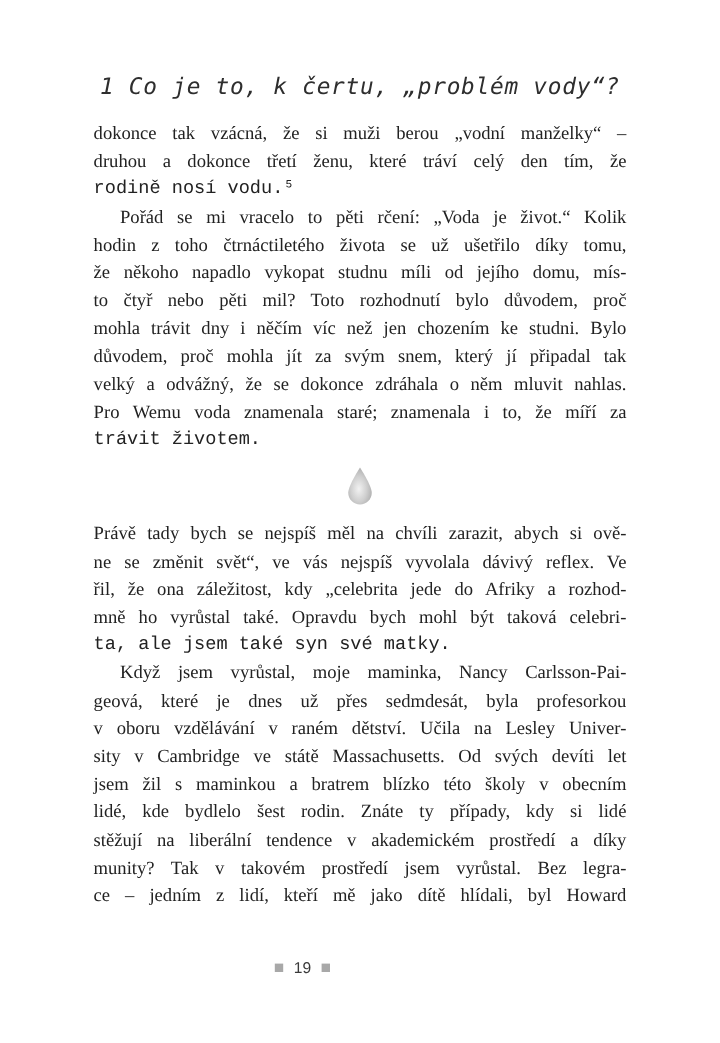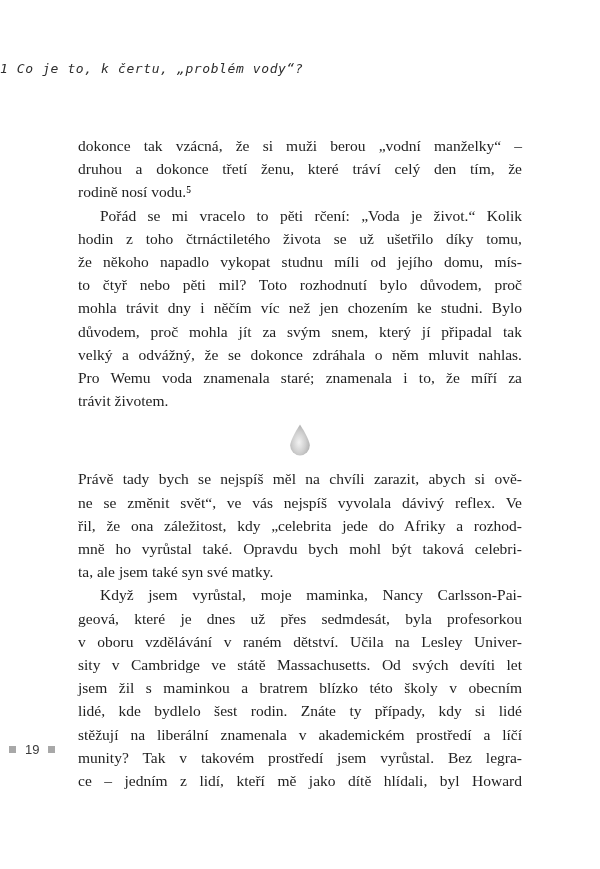--- a/index.html
+++ b/index.html
@@ -13,58 +13,58 @@
     height: 869px;
     background: #ffffff;
     overflow: hidden;
     font-family: "Liberation Serif", "DejaVu Serif", serif;
   }
   .chapter-header {
     position: absolute;
     top: 61px;
     left: 0;
     width: 600px;
+    text-align: center;
     font-family: "DejaVu Sans Mono", "Liberation Mono", monospace;
     font-style: italic;
-    font-size: 13px;
+    font-size: 19px;
     letter-spacing: 0.6px;
     color: #2e2e2e;
   }
   .page-body {
     position: absolute;
     top: 100px;
     left: 78px;
     width: 444px;
     color: #222222;
     font-size: 15.5px;
     line-height: 23.2px;
-    margin-top: 34px;
   }
   .paragraph { margin: 0; }
   .line {
     text-align: justify;
     text-align-last: justify;
     white-space: normal;
   }
-  .line.last { text-align-last: left; }
+  .line.last { text-align-last: left; font-family: Liberation Mono, monospace; }
   .line.indent { text-indent: 22px; }
   .ornament-row {
     text-align: center;
     margin-top: 9px;
     margin-bottom: 13px;
     height: 33px;
     line-height: 33px;
   }
   .ornament-row svg { vertical-align: middle; }
   .page-footer {
     position: absolute;
-    top: 742px;
+    top: 799px;
     left: 0;
     width: 504px;
-    text-align: left;
+    text-align: center;
     font-family: "Liberation Sans", "DejaVu Sans", sans-serif;
     font-size: 13px;
     color: #3a3a3a;
   }
   .square-marker {
     display: inline-block;
     width: 7px;
     height: 7px;
     background: #a8a8a8;
     margin: 0 9px;
@@ -115,21 +115,21 @@
         <div class="line">mně ho vyrůstal také. Opravdu bych mohl být taková celebri-</div>
         <div class="line last">ta, ale jsem také syn své matky.</div>
       </div>
       <div class="paragraph">
         <div class="line indent">Když jsem vyrůstal, moje maminka, Nancy Carlsson-Pai-</div>
         <div class="line">geová, které je dnes už přes sedmdesát, byla profesorkou</div>
         <div class="line">v oboru vzdělávání v raném dětství. Učila na Lesley Univer-</div>
         <div class="line">sity v Cambridge ve státě Massachusetts. Od svých devíti let</div>
         <div class="line">jsem žil s maminkou a bratrem blízko této školy v obecním</div>
         <div class="line">lidé, kde bydlelo šest rodin. Znáte ty případy, kdy si lidé</div>
-        <div class="line">stěžují na liberální znamenala v akademickém prostředí a líčí</div>
+        <div class="line">stěžují na liberální tendence v akademickém prostředí a díky</div>
         <div class="line">munity? Tak v takovém prostředí jsem vyrůstal. Bez legra-</div>
         <div class="line">ce – jedním z lidí, kteří mě jako dítě hlídali, byl Howard</div>
       </div>
     </div>
 
   <div class="page-footer">
     <span class="square-marker"></span><span class="page-number">19</span><span class="square-marker"></span>
   </div>
 
 </div>

